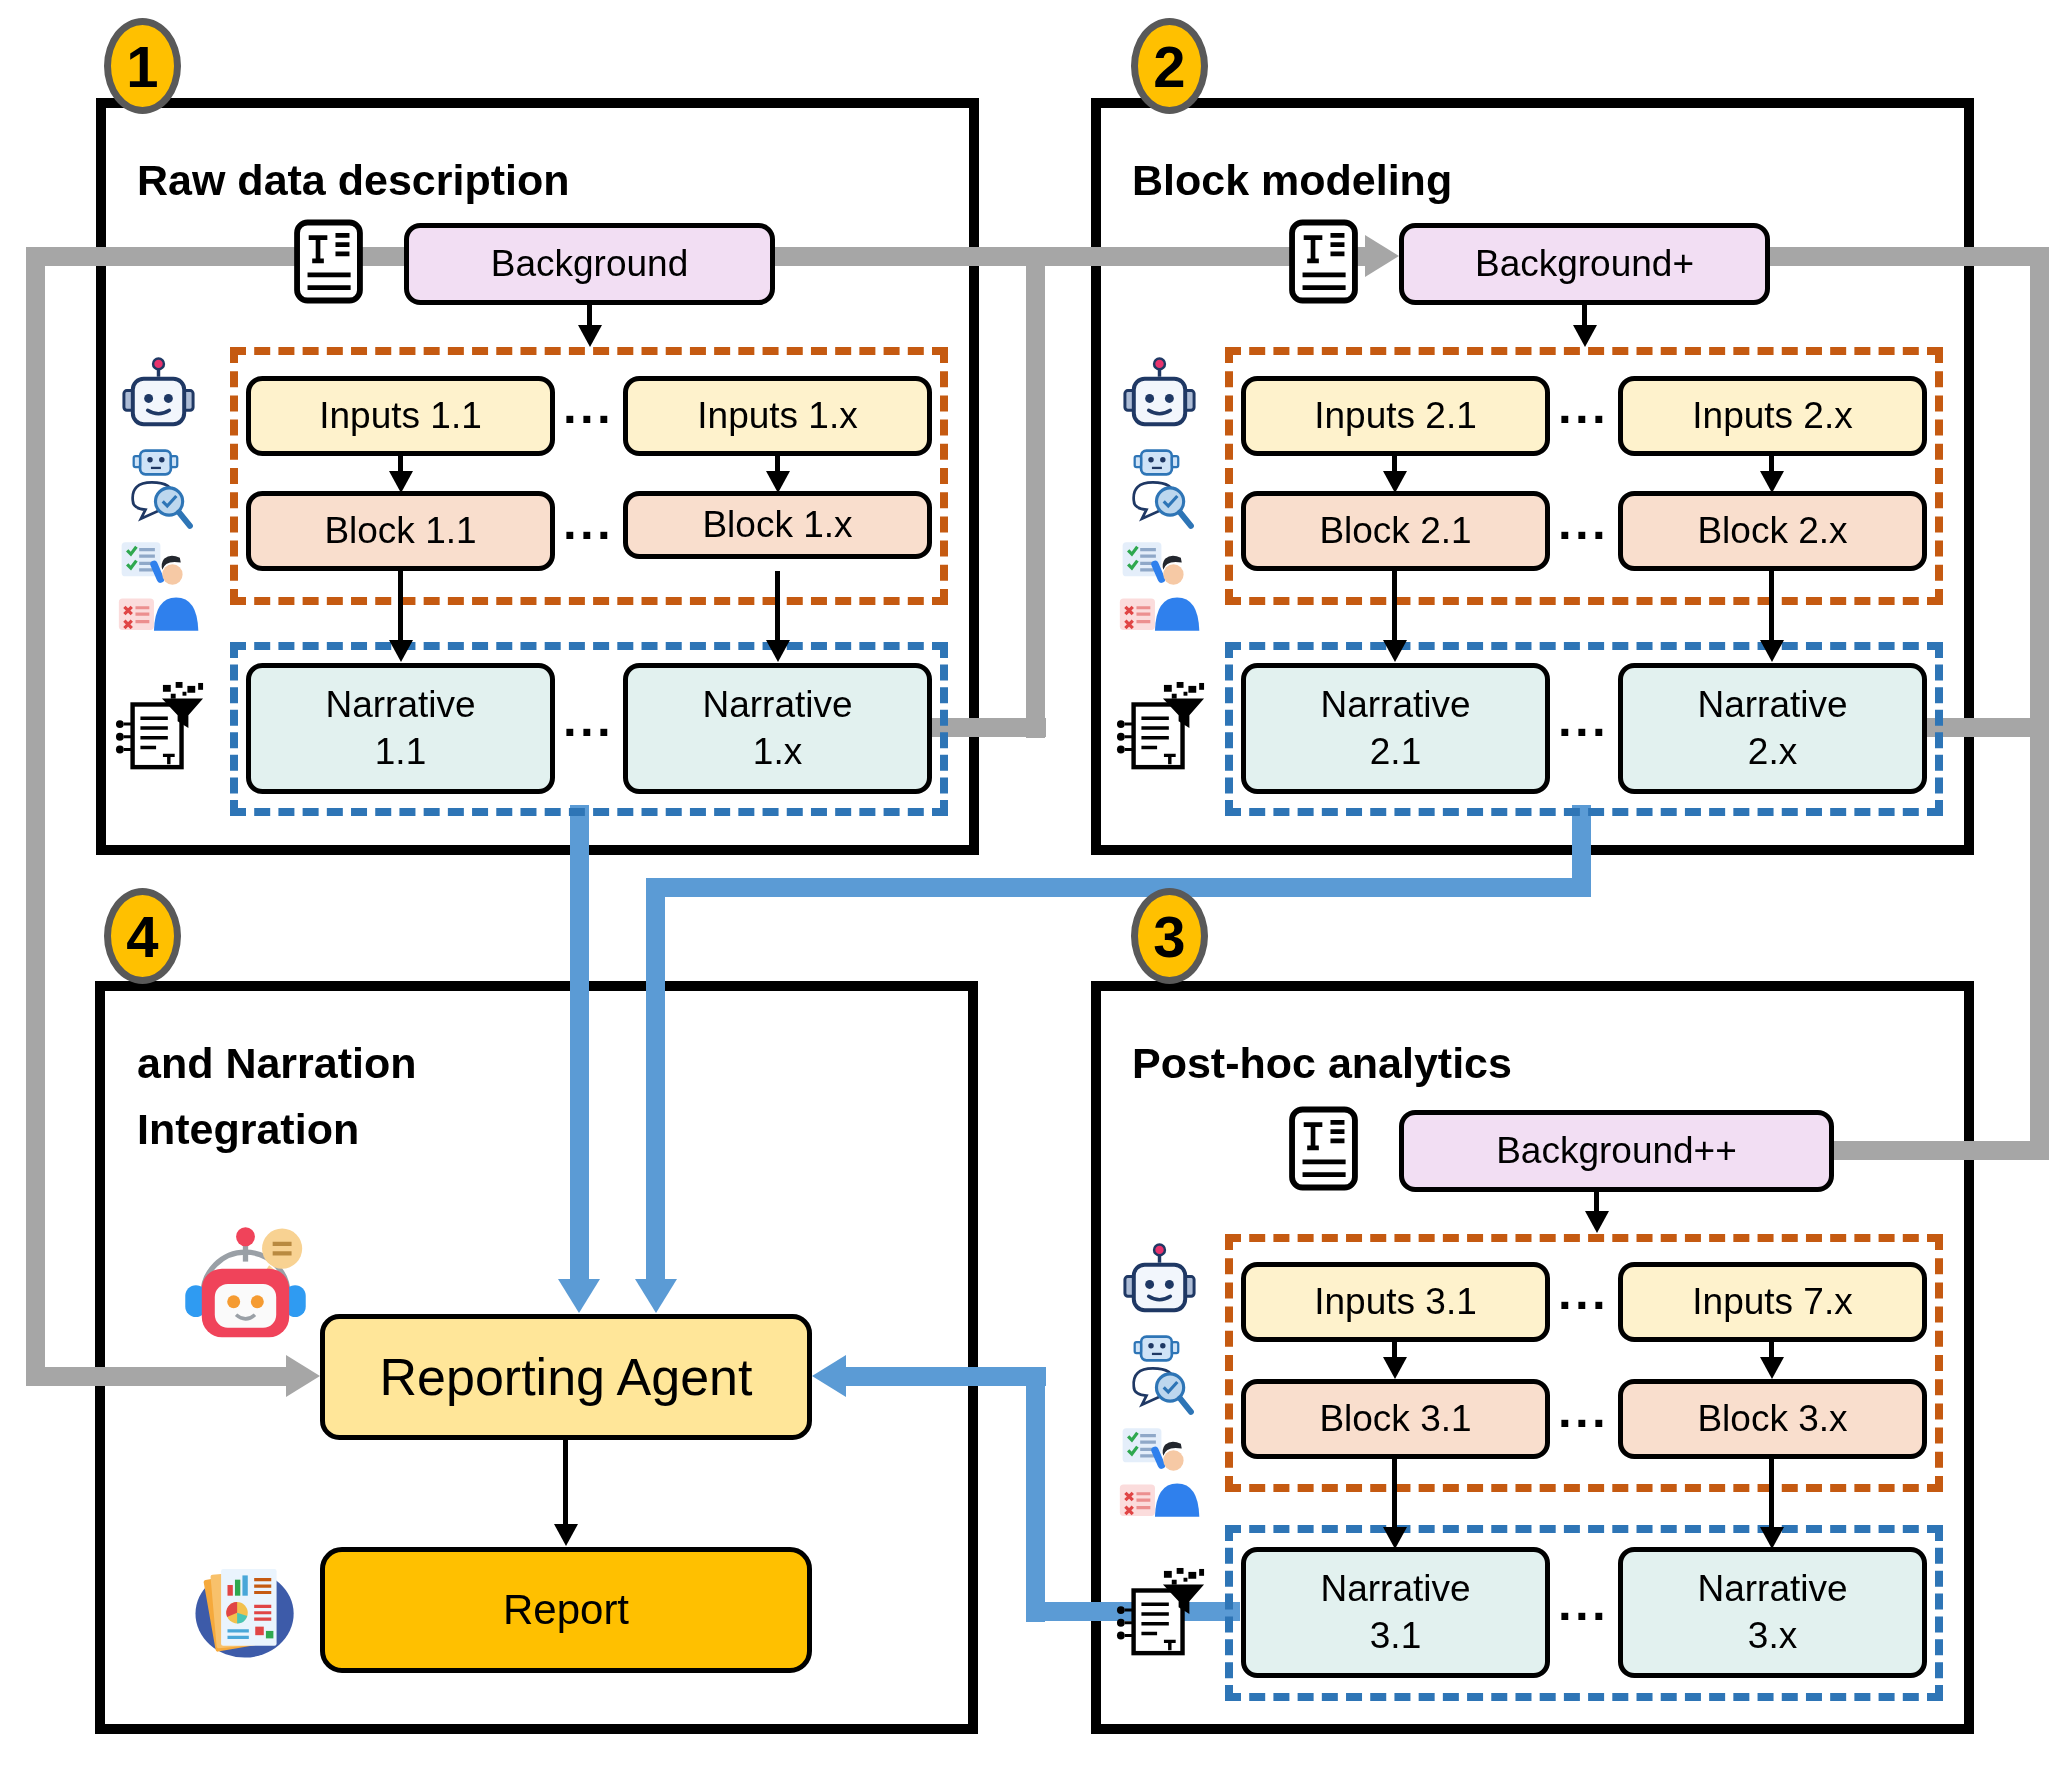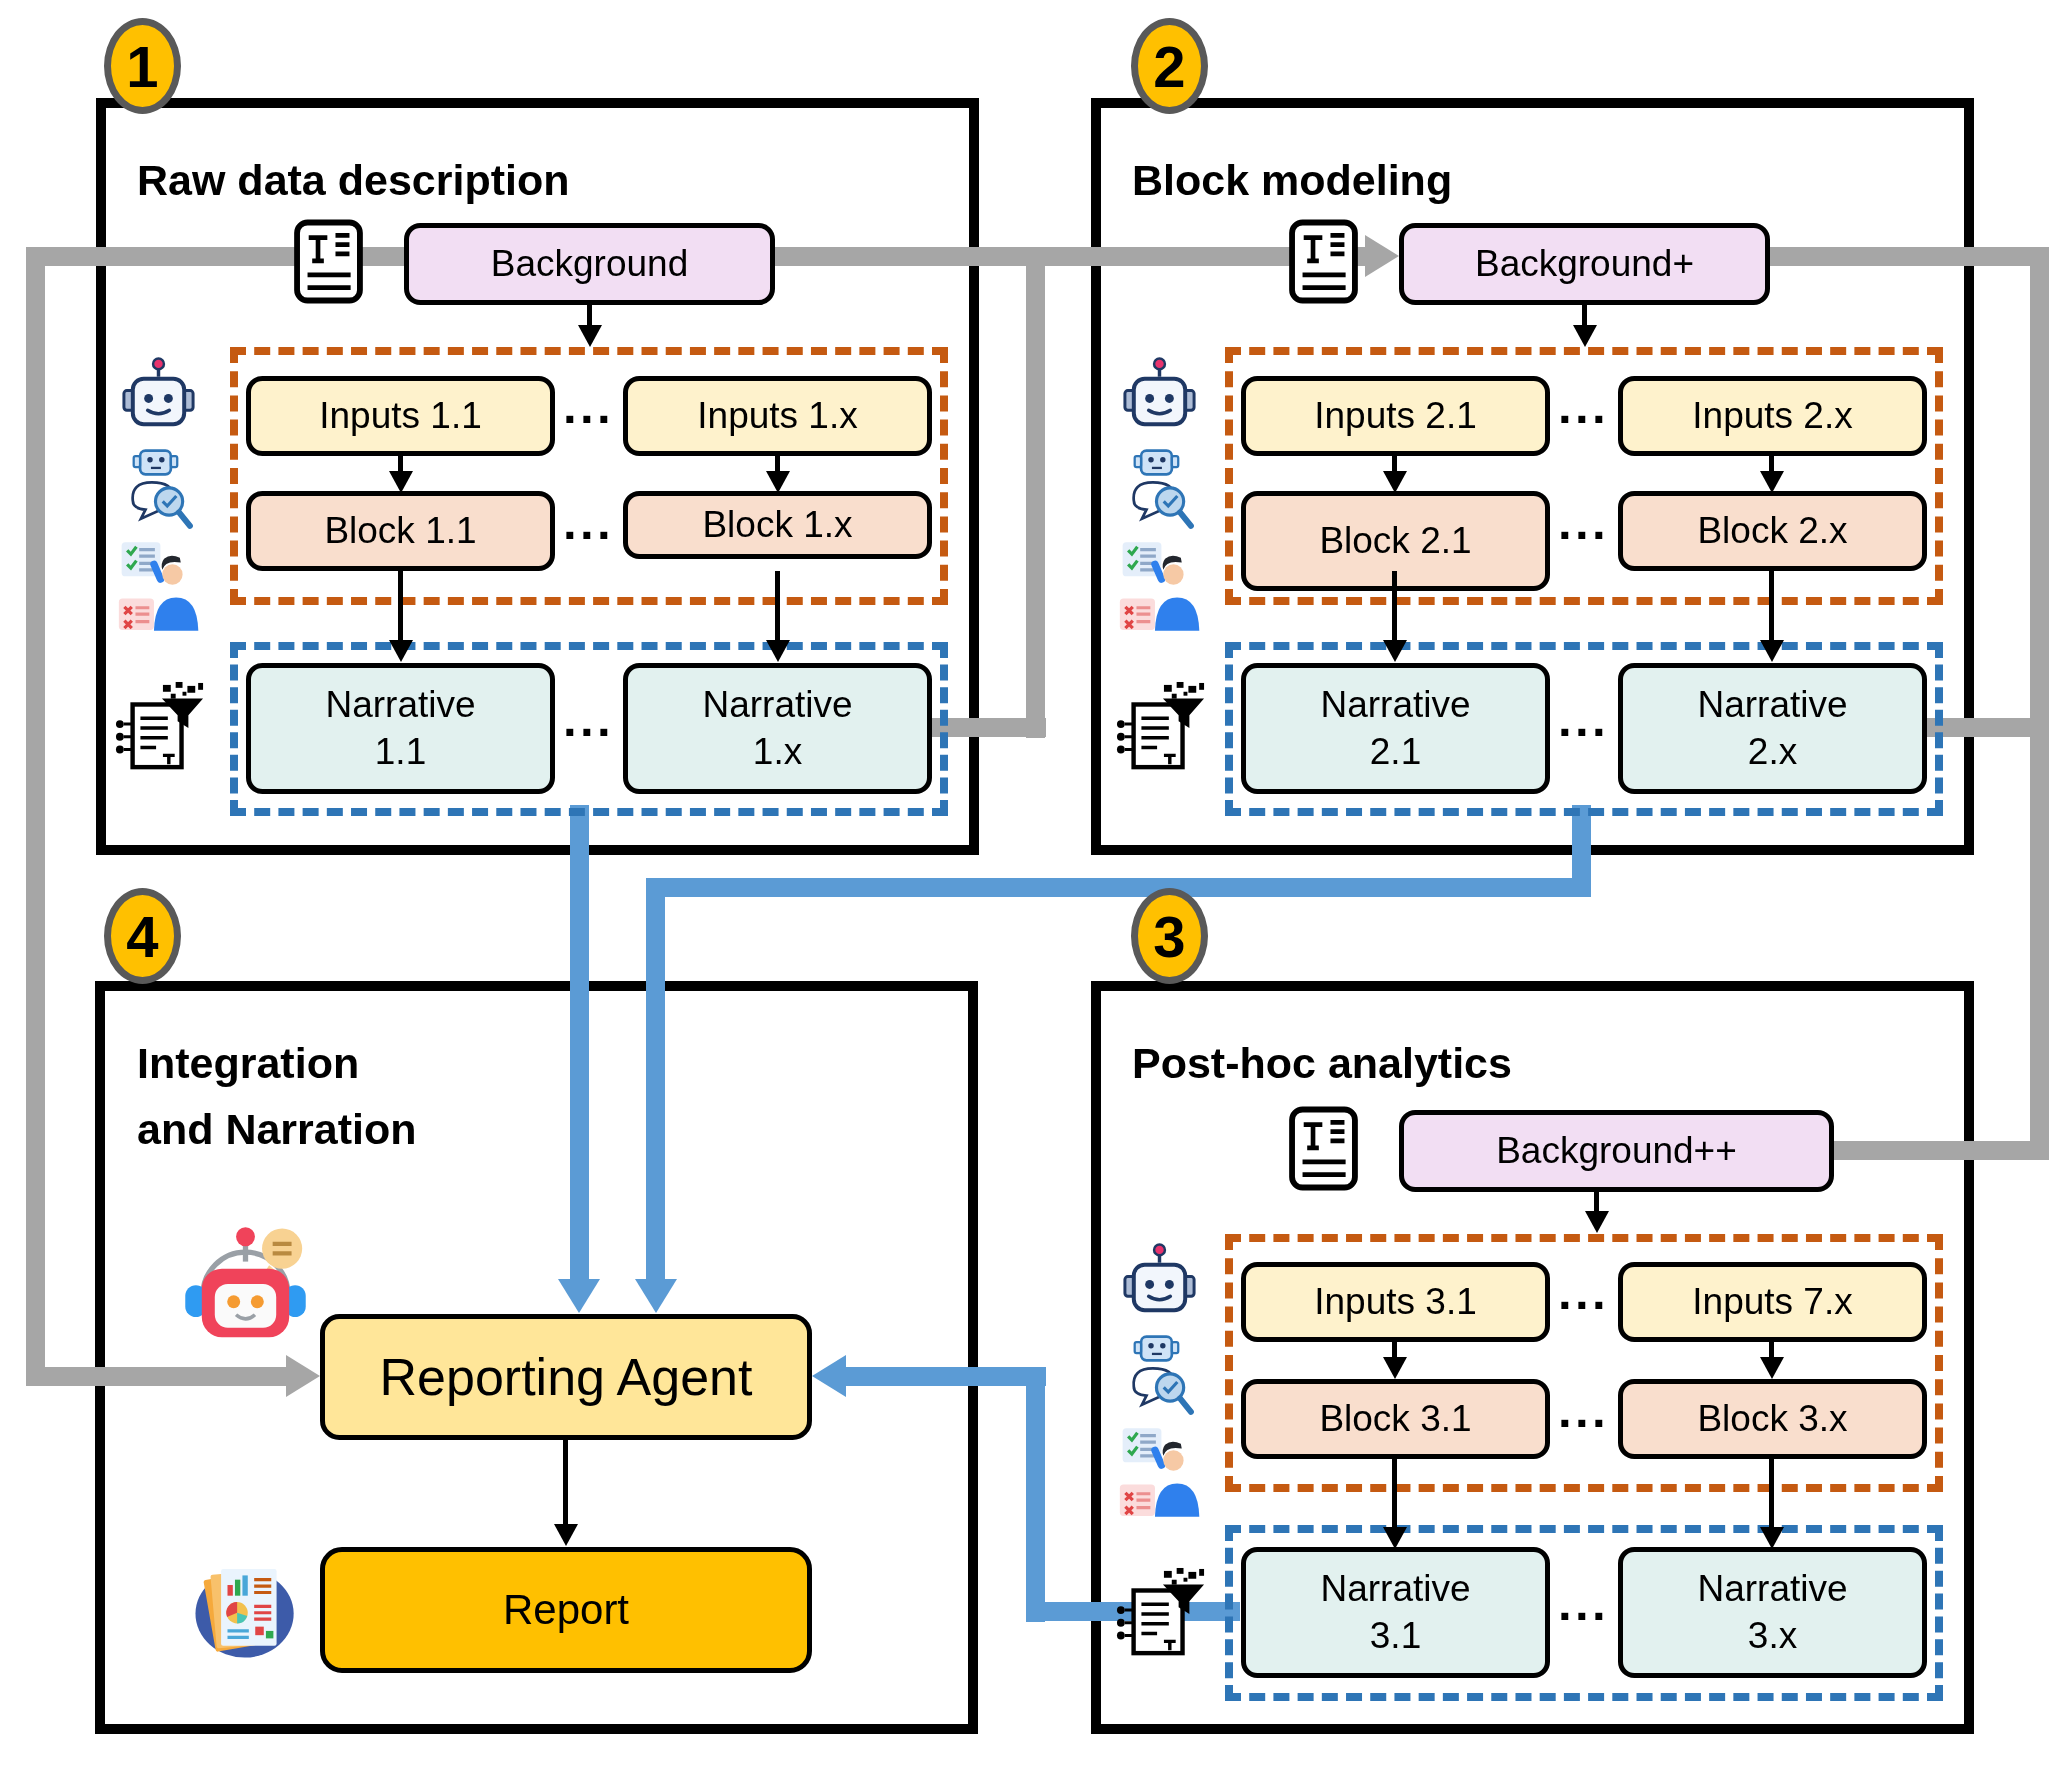--- a/index.html
+++ b/index.html
@@ -259,21 +259,21 @@
       <span>Inputs 2.1</span>
     </div>
   <div class="dots" style="left:1550px;top:391px">···</div>
   <div class="box inbox" style="left:1618px;top:376px;width:309px;height:80px">
       <span>Inputs 2.x</span>
     </div>
   <div class="kbar" style="left:1392px;top:456px;height:15px"></div>
   <div class="kh-down" style="left:1383px;top:471px"></div>
   <div class="kbar" style="left:1769px;top:456px;height:15px"></div>
   <div class="kh-down" style="left:1760px;top:471px"></div>
-  <div class="box bkbox" style="left:1241px;top:491px;width:309px;height:100px">
+  <div class="box bkbox" style="left:1241px;top:491px;width:309px;height:80px">
       <span>Block 2.1</span>
     </div>
   <div class="dots" style="left:1550px;top:507px">···</div>
   <div class="box bkbox" style="left:1618px;top:491px;width:309px;height:80px">
       <span>Block 2.x</span>
     </div>
   <div class="kbar" style="left:1392px;top:571px;height:69px"></div>
   <div class="kh-down" style="left:1383px;top:640px"></div>
   <div class="kbar" style="left:1769px;top:571px;height:69px"></div>
   <div class="kh-down" style="left:1760px;top:640px"></div>
@@ -352,22 +352,22 @@
       <use href="#sym-reviewer"></use>
     </svg>
   <svg class="icon" style="left:1118px;top:1426px" width="85" height="93" viewBox="0 0 115 125">
       <use href="#sym-human"></use>
     </svg>
   <svg class="icon" style="left:1115px;top:1567px" width="92" height="92" viewBox="0 0 124 124">
       <use href="#sym-funnel"></use>
     </svg>
 
   <h2 class="ptitle" style="left:137px;top:994px">
+    <div>and Narration</div>
     <div>Integration</div>
-    <div>and Narration</div>
   </h2>
   <svg class="icon" style="left:177px;top:1219px" width="137" height="123" viewBox="0 0 185 166">
       <use href="#sym-chatbot"></use>
     </svg>
   <div class="box agbox" style="left:320px;top:1314px;width:492px;height:126px">
       <span>Reporting Agent</span>
     </div>
   <div class="kbar" style="left:563px;top:1440px;height:84px"></div>
   <div class="kh-down" style="left:554px;top:1524px"></div>
   <svg class="icon" style="left:188px;top:1553px" width="111" height="111" viewBox="0 0 150 150">

